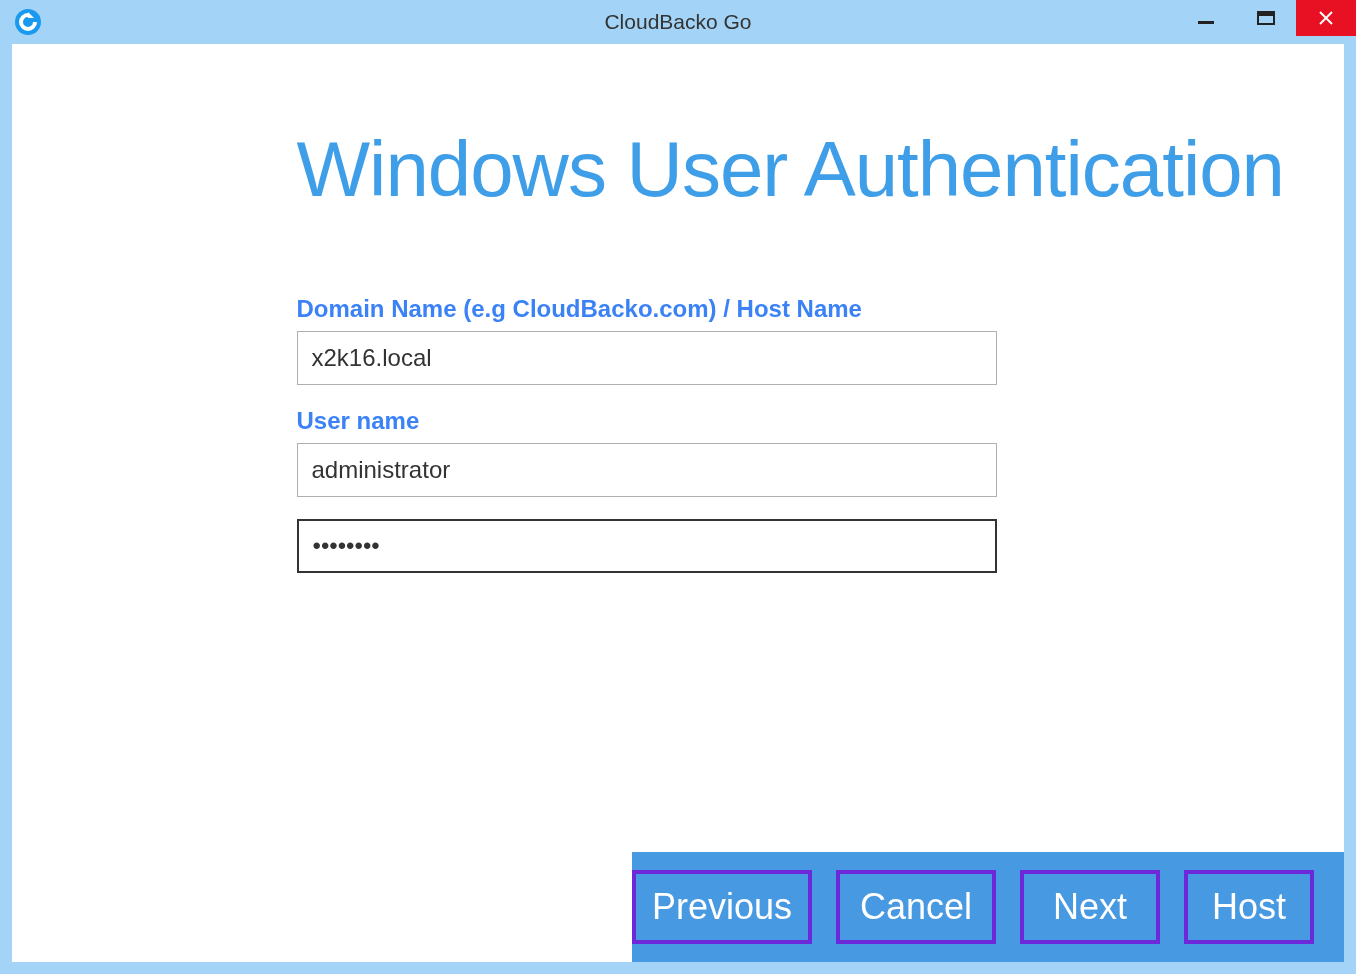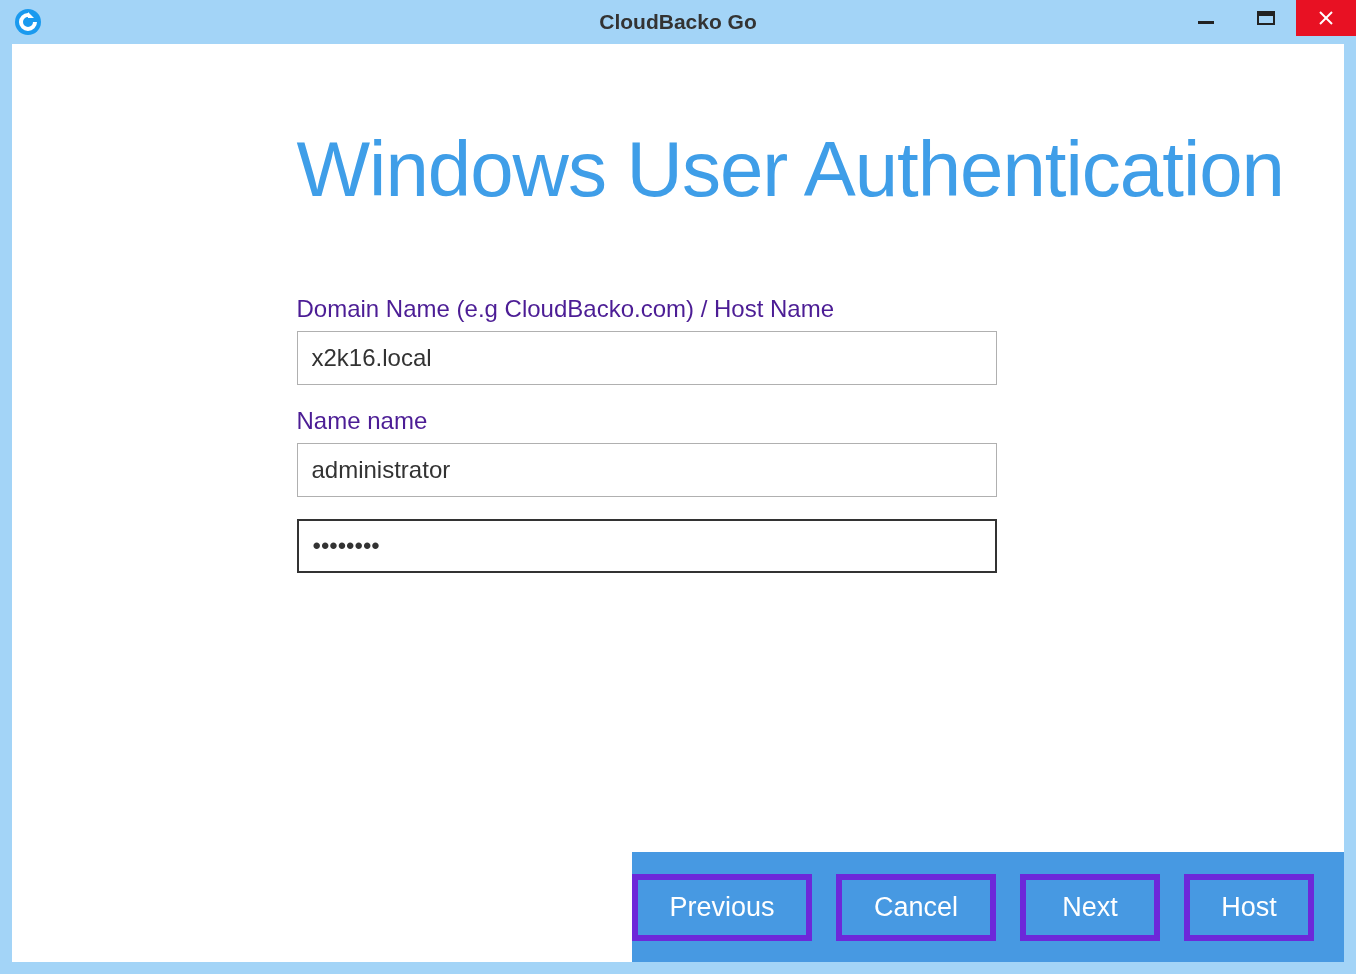--- a/index.html
+++ b/index.html
@@ -31,21 +31,21 @@
       display: flex;
       align-items: center;
       justify-content: center;
     }
     .titlebar-title {
       position: absolute;
       left: 50%;
       transform: translateX(-50%);
       font-size: 21px;
       color: #333;
-      font-weight: 700;
+      font-weight: 400;
     }
     .window-controls {
       position: absolute;
       right: 0;
       top: 0;
       display: flex;
       height: 36px;
     }
     .win-btn {
       width: 60px;
@@ -78,23 +78,23 @@
       margin-top: 40px;
       margin-bottom: 80px;
       letter-spacing: -1px;
     }
     .form-group {
       margin-bottom: 22px;
     }
     .form-label {
       display: block;
       font-size: 24px;
-      color: #4c1d95;
+      color: #3b82f6;
       margin-bottom: 8px;
-      font-weight: 400;
+      font-weight: 700;
     }
     .form-input {
       width: 700px;
       height: 54px;
       border: 1px solid #b0b0b0;
       padding: 12px 14px;
       font-size: 24px;
       color: #333;
       font-family: inherit;
       outline: none;
@@ -106,24 +106,24 @@
     .footer-bar {
       height: 110px;
       background: #4799e2;
       display: flex;
       align-items: center;
       justify-content: flex-end;
       padding-right: 30px;
       gap: 24px;
     }
     .footer-btn {
-      border: 6px solid #6d28d9;
+      border: 4px solid #6d28d9;
       background: transparent;
       color: #fff;
-      font-size: 27px;
+      font-size: 36px;
       font-weight: 500;
       padding: 12px 16px;
       cursor: pointer;
       text-align: center;
       min-width: 150px;
     }
     .footer-btn.previous { min-width: 180px; }
     .footer-btn.next { min-width: 140px; }
     .footer-btn.cancel { min-width: 160px; }
     .footer-btn.help { min-width: 130px; }
@@ -165,21 +165,21 @@
   <div class="content-frame">
     <div class="main-area">
       <h1 class="page-title">Windows User Authentication</h1>
 
       <div class="form-group">
         <label class="form-label">Domain Name (e.g CloudBacko.com) / Host Name</label>
         <input type="text" class="form-input" value="x2k16.local" style="">
       </div>
 
       <div class="form-group">
-        <label class="form-label">Name name</label>
+        <label class="form-label">User name</label>
         <input type="text" class="form-input" value="administrator" style="">
       </div>
 
       <div class="form-group">
         <input type="text" class="form-input focused" value="••••••••" style="">
       </div>
     </div>
 
     <div class="footer-bar">
       <button class="footer-btn previous">Previous</button>

